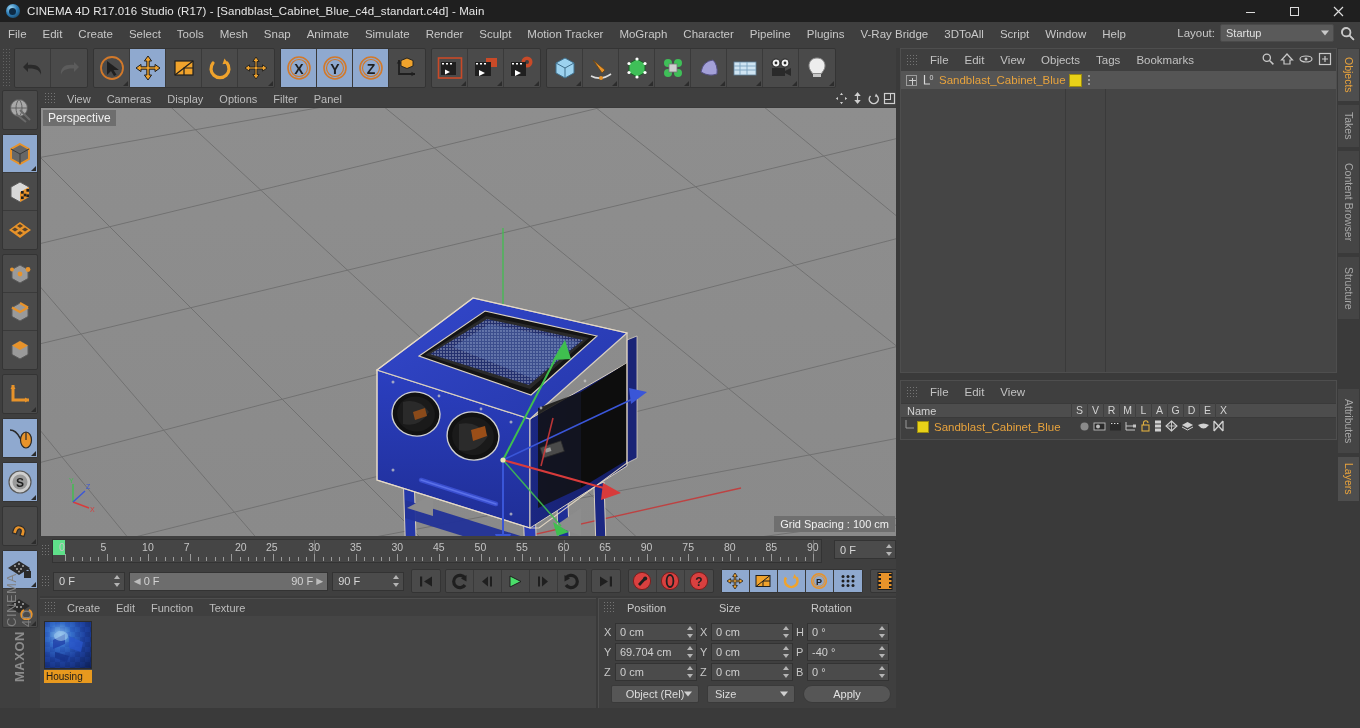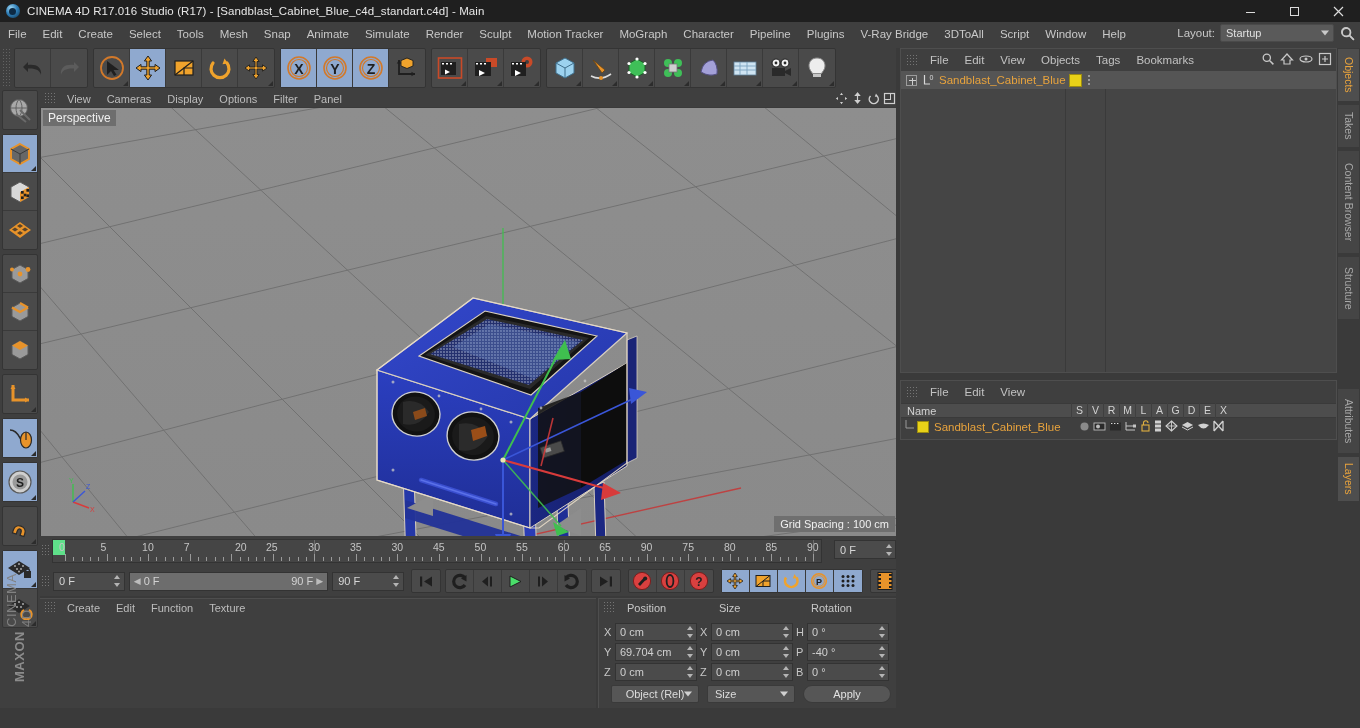--- a/index.html
+++ b/index.html
@@ -1213,20 +1213,33 @@
   </div>
 
   <div class="matman">
     <div class="mm-menubar">
       <div class="grip2" style="width:11px;height:13px;margin:0 4px;background-image:radial-gradient(#757575 35%, transparent 36%);background-size:3px 3px;"></div>
       <div class="mmi">Create</div>
       <div class="mmi">Edit</div>
       <div class="mmi">Function</div>
       <div class="mmi">Texture</div>
     </div>
+    <div class="mm-body">
+      <div class="mat-swatch">
+        <div class="chk"></div>
+        <svg width="46" height="46" viewBox="0 0 46 46" style="position:absolute;left:0;top:0;">
+          <circle cx="23" cy="23" r="22" fill="none"></circle>
+          <path d="M8,18 L20,12 L20,22 L8,27 Z" fill="#1f3fa8" opacity=".8"></path>
+          <path d="M24,14 L38,20 L36,30 L24,26 Z" fill="#2a55cc" opacity=".7"></path>
+          <path d="M10,30 L24,34 L22,40 L10,36 Z" fill="#16318a" opacity=".75"></path>
+          <ellipse cx="16" cy="14" rx="7" ry="5" fill="#a8d2f0" opacity=".55"></ellipse>
+        </svg>
+      </div>
+      <div class="mat-name">Housing</div>
+    </div>
   </div>
 
   <div class="coords">
     <div class="co-head">
       <div class="grip2"></div>
       <span class="co-col-title" style="position:absolute;left:28px;">Position</span>
       <span class="co-col-title" style="position:absolute;left:120px;">Size</span>
       <span class="co-col-title" style="position:absolute;left:212px;">Rotation</span>
     </div>
 

